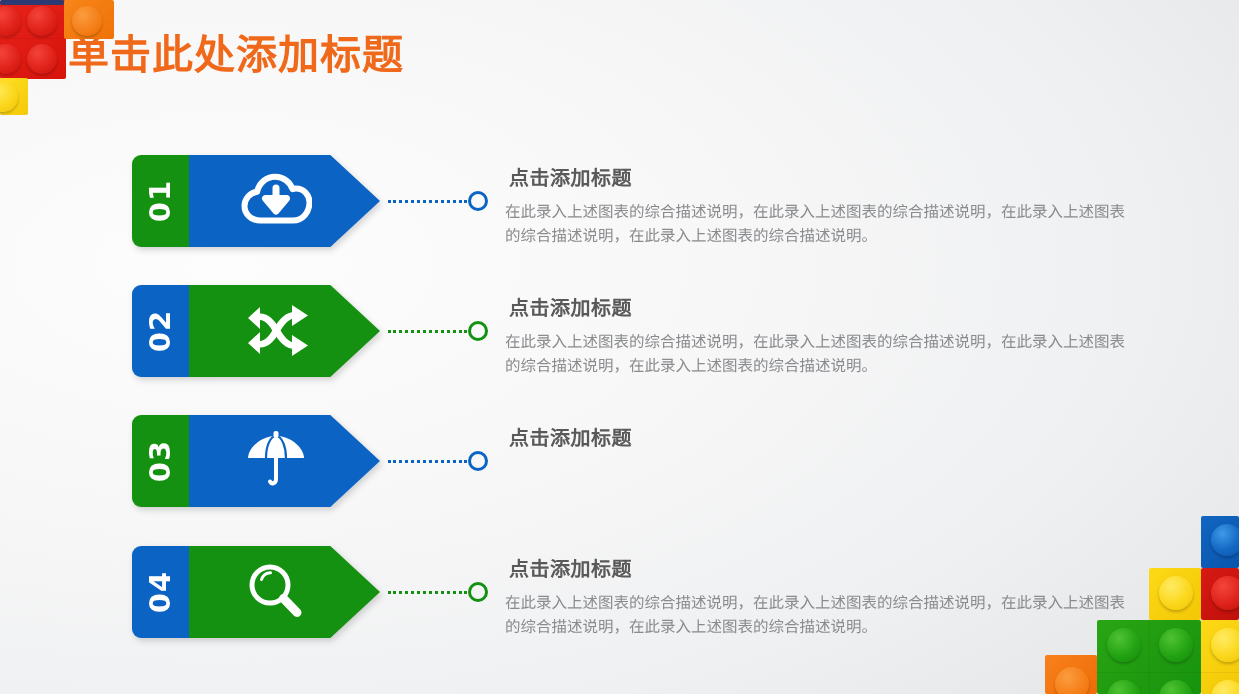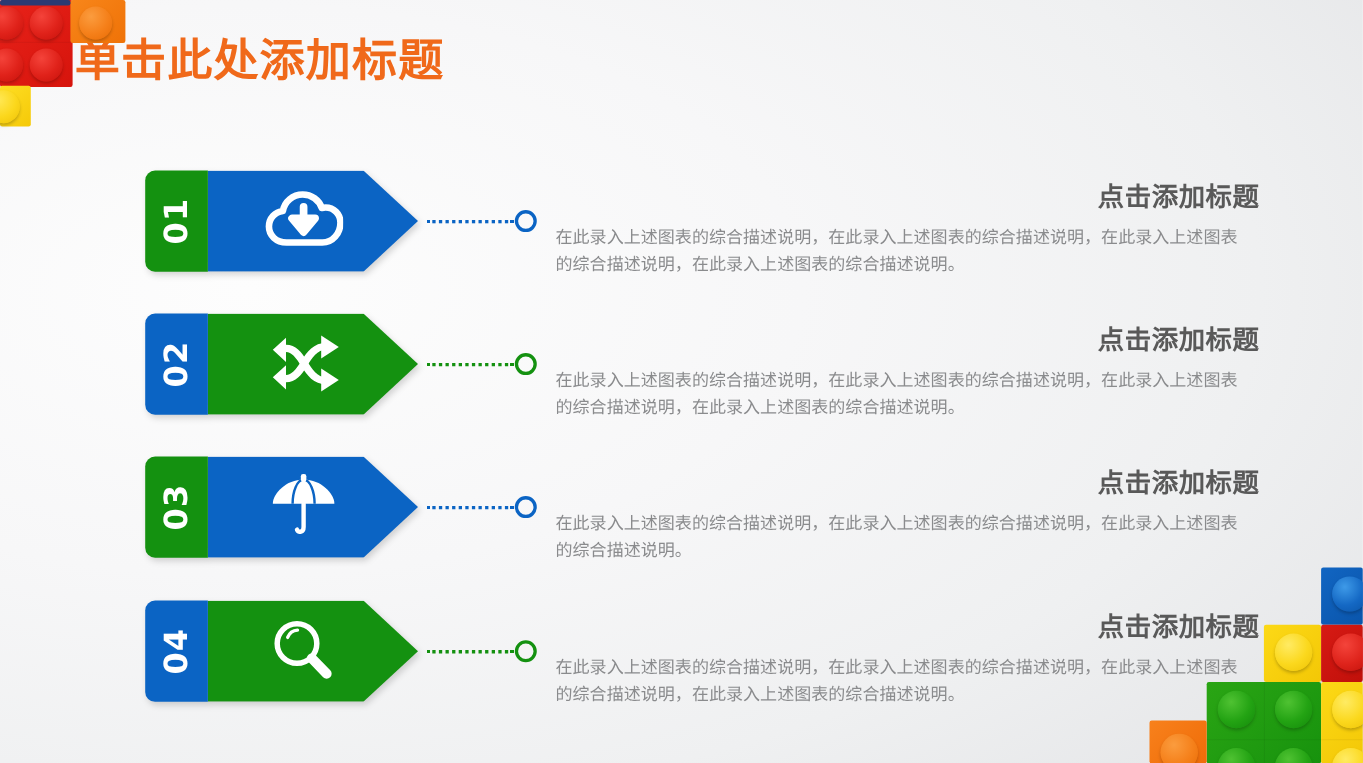--- a/index.html
+++ b/index.html
@@ -122,27 +122,26 @@
     width: 20px;
     height: 20px;
     border-radius: 50%;
     border: 3px solid currentColor;
     background: transparent;
     flex: 0 0 auto;
   }
 
   .text-col { position: absolute; left: 505px; width: 640px; }
   .head {
-    font-size: 24px;
+    font-size: 20px;
     font-weight: bold;
     color: #595959;
     letter-spacing: 0.5px;
     margin: 0 0 11px 4px;
     line-height: 1.1;
-    text-align: right;
   }
   .desc {
     font-size: 15.5px;
     color: #8a8b8d;
     line-height: 1.55;
     margin: 0;
     width: 626px;
     font-family: "DejaVu Sans", "Liberation Sans", sans-serif;
   }
 
@@ -270,21 +269,20 @@
           <rect x="28.5" y="1" width="5" height="7" rx="2" fill="#ffffff"></rect>
         </svg>
       </div>
     </div>
     <div class="connector blue" style="left:388px; top:35px;">
       <div class="conn-line"></div>
       <div class="conn-dot"></div>
     </div>
     <div class="text-col" style="top:12px;">
       <h3 class="head">点击添加标题</h3>
-      <p class="desc">在此录入上述图表的综合描述说明，在此录入上述图表的综合描述说明，在此录入上述图表的综合描述说明。</p>
     </div>
   </div>
 
   <div class="row" style="top:546px;">
     <div class="tag">
       <div class="tag-num bg-blue">
         <span>04</span>
       </div>
       <div class="tag-body bg-green">
         <svg width="62" height="62" viewBox="0 0 62 62">

